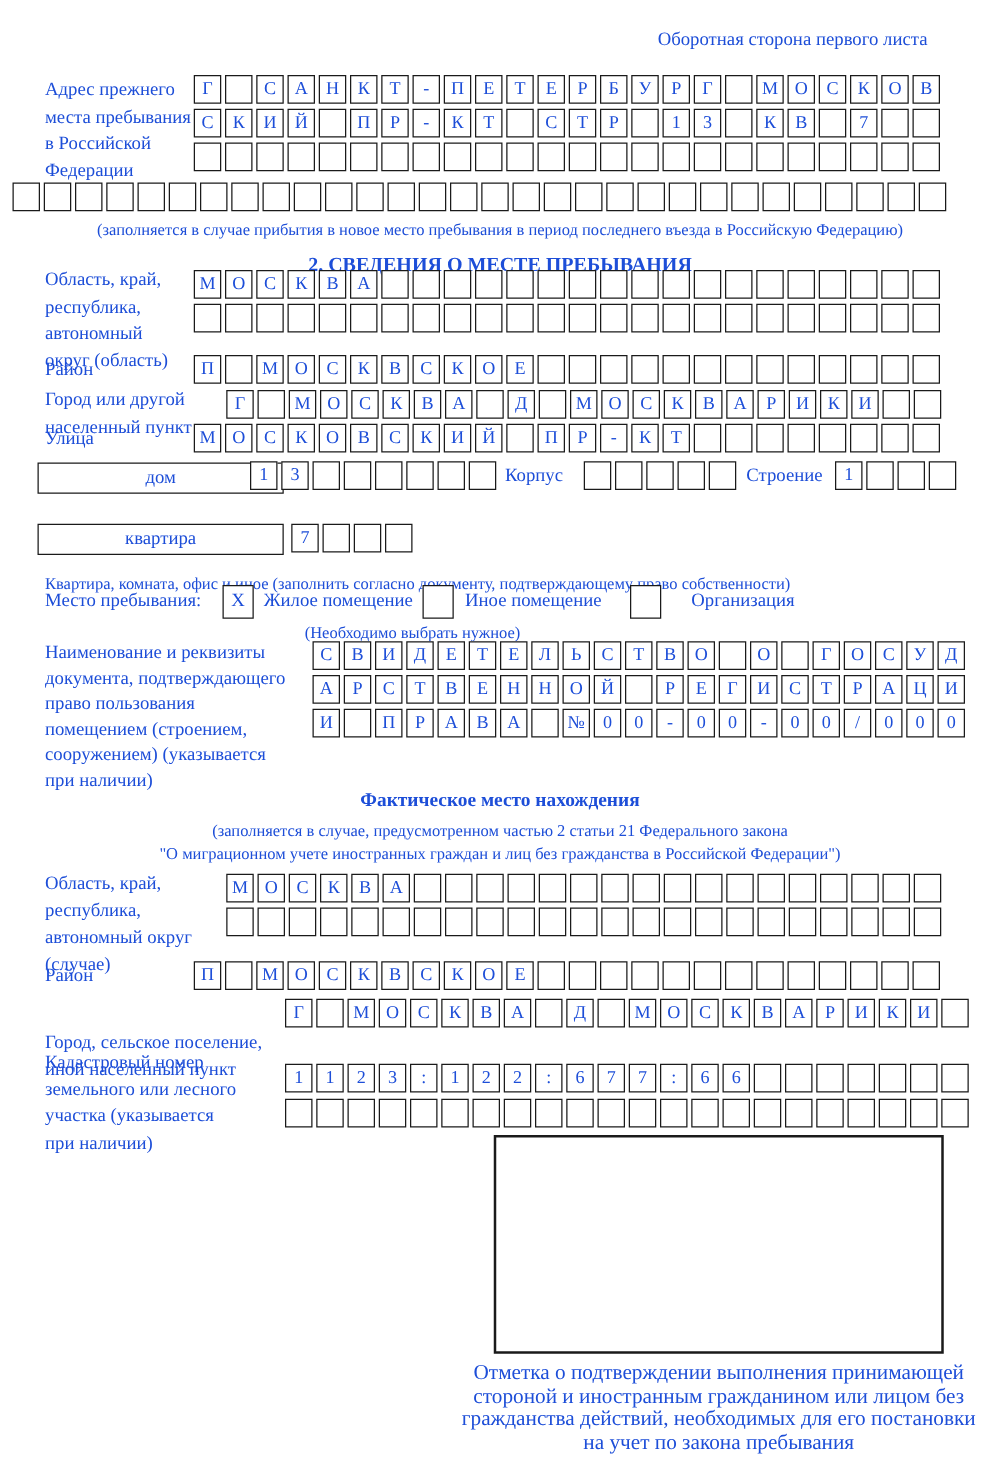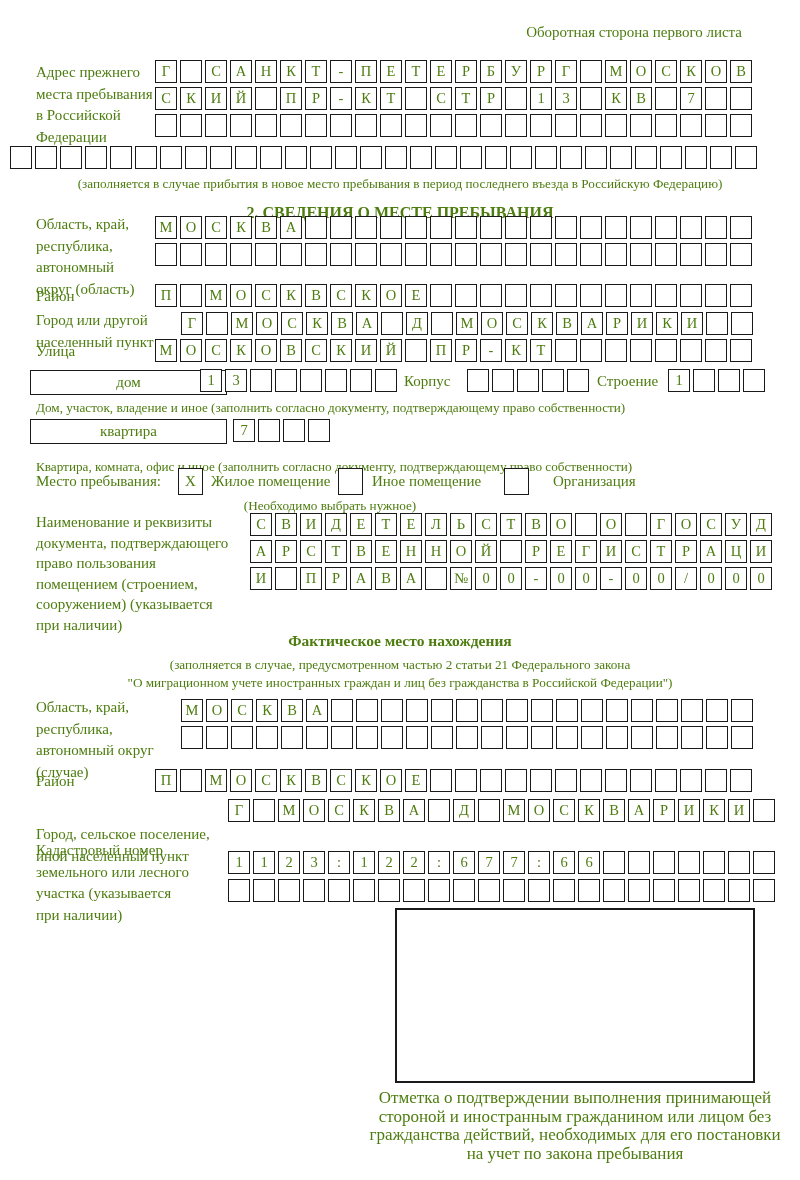--- a/index.html
+++ b/index.html
@@ -1,18 +1,18 @@
 <!DOCTYPE html>
 <html><head>
 <meta charset="utf-8">
 <style>
   html,body { margin:0; padding:0; background:#fff; }
   .page {
     position:relative; width:800px; height:1180px; background:#ffffff;
-    font-family:"Liberation Serif", serif; color:#4d7c0f; overflow:hidden;
+    font-family:"Liberation Serif", serif; color:#1d4ed8; overflow:hidden;
   }
   .lbl { position:absolute; font-size:15px; line-height:21.5px; white-space:nowrap; }
   .cap { position:absolute; font-size:13.2px; line-height:18px; }
   .center { left:0; width:800px; text-align:center; }
   .b { font-weight:bold; }
   .cells { position:absolute; white-space:nowrap; }
   .cell {
     box-sizing:border-box; display:inline-block; width:22px; height:23px;
     border:1.6px solid #1a1a1a; margin-right:3px; text-align:center;
     font-size:14.5px; line-height:20px; vertical-align:top; background:#fff;
@@ -70,21 +70,20 @@
 
   <div class="lbl" style="left:36px; top:341px;">Улица</div>
   <div class="cells" style="left:155px; top:339px;"><span class="cell">М</span><span class="cell">О</span><span class="cell">С</span><span class="cell">К</span><span class="cell">О</span><span class="cell">В</span><span class="cell">С</span><span class="cell">К</span><span class="cell">И</span><span class="cell">Й</span><span class="cell"></span><span class="cell">П</span><span class="cell">Р</span><span class="cell">-</span><span class="cell">К</span><span class="cell">Т</span><span class="cell"></span><span class="cell"></span><span class="cell"></span><span class="cell"></span><span class="cell"></span><span class="cell"></span><span class="cell"></span><span class="cell"></span></div>
 
   <div class="longbox" style="left:30px; top:370px; width:197px;">дом</div>
   <div class="cells" style="left:200px; top:369px;"><span class="cell">1</span><span class="cell">3</span><span class="cell"></span><span class="cell"></span><span class="cell"></span><span class="cell"></span><span class="cell"></span><span class="cell"></span></div>
   <div class="lbl" style="left:404px; top:371px;">Корпус</div>
   <div class="cells" style="left:467px; top:369px;"><span class="cell"></span><span class="cell"></span><span class="cell"></span><span class="cell"></span><span class="cell"></span></div>
   <div class="lbl" style="left:597px; top:371px;">Строение</div>
   <div class="cells" style="left:668px; top:369px;"><span class="cell">1</span><span class="cell"></span><span class="cell"></span><span class="cell"></span></div>
-  <div class="cap" style="left:36px; top:399px;">Дом, участок, владение и иное (заполнить согласно документу, подтверждающему право собственности)</div>
 
   <div class="longbox" style="left:30px; top:419px; width:197px;">квартира</div>
   <div class="cells" style="left:233px; top:419px;"><span class="cell">7</span><span class="cell"></span><span class="cell"></span><span class="cell"></span></div>
   <div class="cap" style="left:36px; top:458px;">Квартира, комната, офис и иное (заполнить согласно документу, подтверждающему право собственности)</div>
 
   <div class="lbl" style="left:36px; top:471px;">Место пребывания:</div>
   <div class="chk" style="left:178px; top:468px;">X</div>
   <div class="lbl" style="left:211px; top:471px;">Жилое помещение</div>
   <div class="chk" style="left:338px; top:468px;"></div>
   <div class="lbl" style="left:372px; top:471px;">Иное помещение</div>

